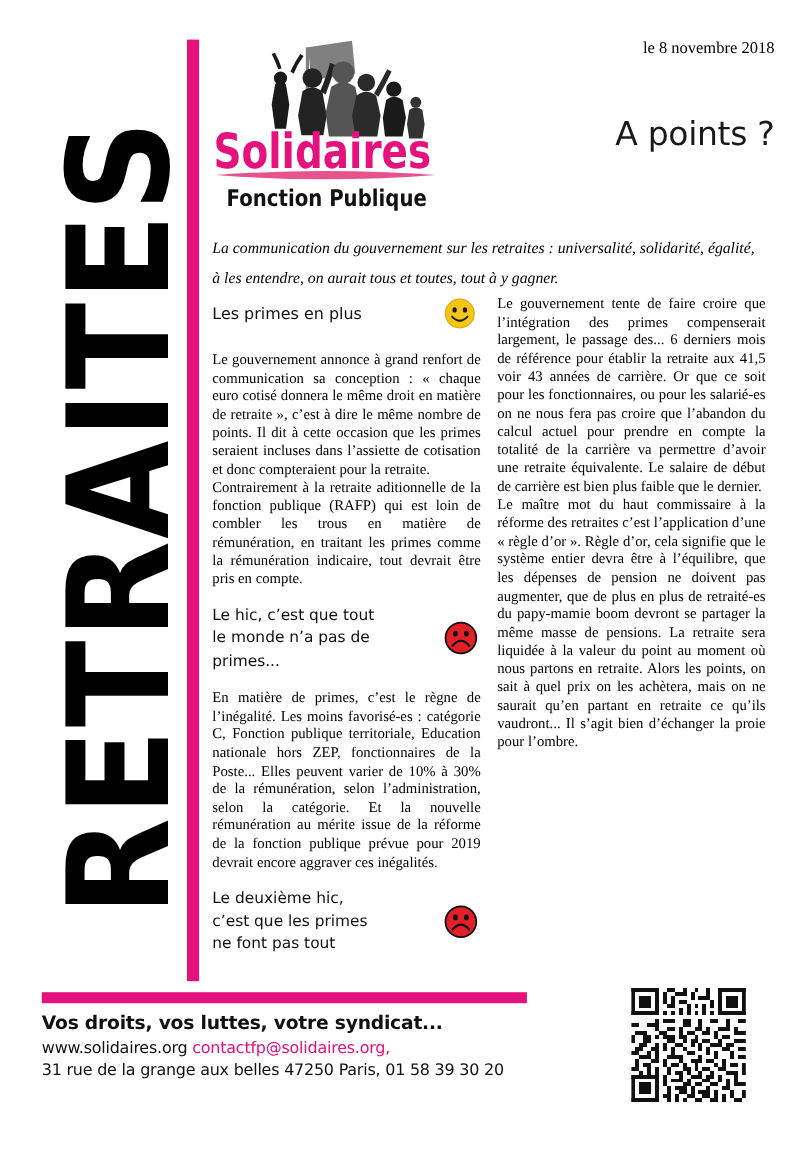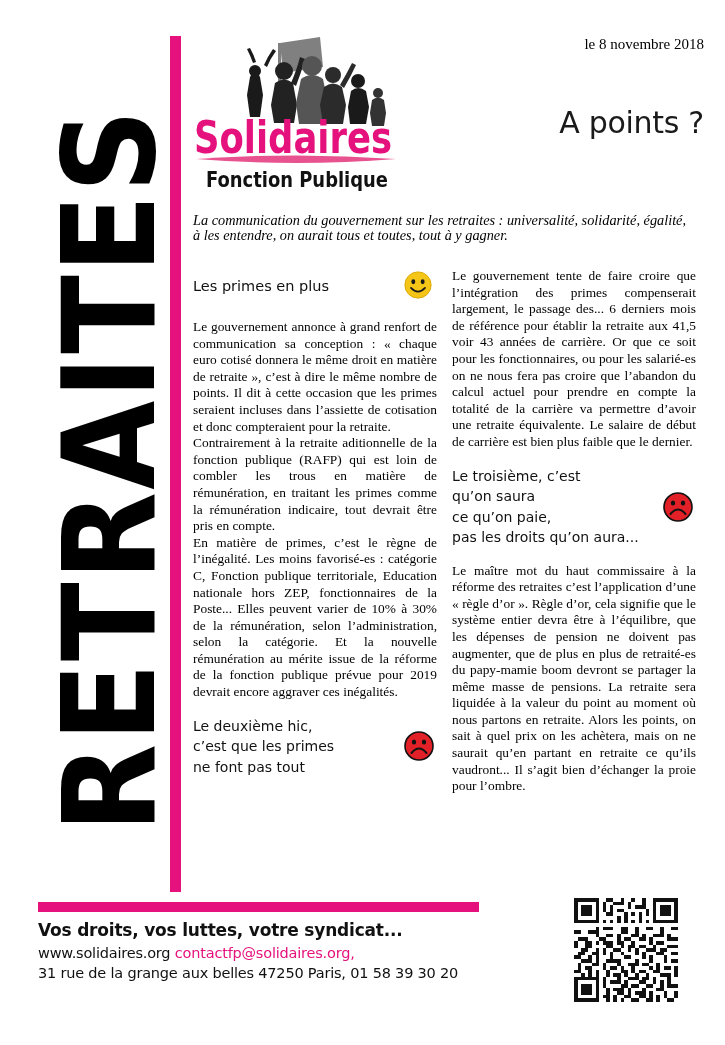--- a/index.html
+++ b/index.html
@@ -91,21 +91,21 @@
 
   
   .intro {
     position: absolute;
     left: 193px;
     top: 213px;
     width: 500px;
     font-family: "Liberation Serif", serif;
     font-style: italic;
     font-size: 14.3px;
-    line-height: 15px;
+    line-height: 27px;
     color: #000;
   }
 
   
   .col {
     position: absolute;
     width: 244px;
     top: 268px;
   }
   .col-left  { left: 193px; }
@@ -263,20 +263,34 @@
         <ellipse cx="11" cy="12.5" rx="2.1" ry="2.6" fill="#1a1a1a"></ellipse>
         <ellipse cx="21" cy="12.5" rx="2.1" ry="2.6" fill="#1a1a1a"></ellipse>
         <path d="M8.5,19 q7.5,8 15,0" fill="none" stroke="#1a1a1a" stroke-width="1.8" stroke-linecap="round"></path>
       </svg>
     </div>
   </div>
 
   <p class="body-p gap-before">Le gouvernement annonce à grand renfort de communication sa conception : « chaque euro cotisé donnera le même droit en matière de retraite », c’est à dire le même nombre de points. Il dit à cette occasion que les primes seraient incluses dans l’assiette de cotisation et donc compteraient pour la retraite.</p>
   <p class="body-p">Contrairement à la retraite aditionnelle de la fonction publique (RAFP) qui est loin de combler les trous en matière de  rémunération, en traitant les primes comme la rémunération indicaire, tout devrait être pris en compte.</p>
 
+  <div class="callout-row gap-before">
+    <div class="callout callout-text">Le hic, c’est que tout
+le monde n’a pas de
+primes...</div>
+    <div class="emoji-box">
+      <svg width="32" height="32" viewBox="0 0 32 32" xmlns="http://www.w3.org/2000/svg">
+        <circle cx="16" cy="16" r="14" fill="#E12027"></circle>
+        <circle cx="16" cy="16" r="14" fill="none" stroke="#111" stroke-width="1.6"></circle>
+        <ellipse cx="11" cy="12" rx="2.2" ry="2.6" fill="#111"></ellipse>
+        <ellipse cx="21" cy="12" rx="2.2" ry="2.6" fill="#111"></ellipse>
+        <path d="M8.5,23 q7.5,-9 15,0" fill="none" stroke="#111" stroke-width="2" stroke-linecap="round"></path>
+      </svg>
+    </div>
+  </div>
 
   <p class="body-p gap-before">En matière de primes, c’est le règne de l’inégalité. Les moins favorisé-es :  catégorie C, Fonction publique territoriale, Education nationale hors ZEP, fonctionnaires de la Poste... Elles peuvent varier de 10% à 30% de la rémunération, selon l’administration, selon la catégorie. Et la nouvelle rémunération au mérite issue de la réforme de la fonction publique prévue pour 2019 devrait encore aggraver ces inégalités.</p>
 
   <div class="callout-row gap-before">
     <div class="callout callout-text">Le deuxième hic,
 c’est que les primes
 ne font pas tout</div>
     <div class="emoji-box">
       <svg width="32" height="32" viewBox="0 0 32 32" xmlns="http://www.w3.org/2000/svg">
         <circle cx="16" cy="16" r="14" fill="#E12027"></circle>
@@ -286,35 +300,20 @@
         <path d="M8.5,23 q7.5,-9 15,0" fill="none" stroke="#111" stroke-width="2" stroke-linecap="round"></path>
       </svg>
     </div>
   </div>
 </div>
 
 <div class="col col-right">
 
   <p class="body-p">Le gouvernement tente de faire croire que l’intégration des primes compenserait largement, le passage des... 6 derniers mois de référence pour établir la retraite aux 41,5 voir 43 années de carrière. Or que ce soit pour les fonctionnaires, ou pour les salarié-es on ne nous fera pas croire que l’abandon du calcul actuel pour prendre en compte la totalité de la carrière va permettre d’avoir une retraite équivalente. Le salaire de début de carrière est bien plus faible que le dernier.</p>
 
-  <div class="callout-row gap-before">
-    <div class="callout callout-text">Le troisième, c’est
-qu’on saura
-ce qu’on paie,
-pas les droits qu’on aura...</div>
-    <div class="emoji-box">
-      <svg width="32" height="32" viewBox="0 0 32 32" xmlns="http://www.w3.org/2000/svg">
-        <circle cx="16" cy="16" r="14" fill="#E12027"></circle>
-        <circle cx="16" cy="16" r="14" fill="none" stroke="#111" stroke-width="1.6"></circle>
-        <ellipse cx="11" cy="12" rx="2.2" ry="2.6" fill="#111"></ellipse>
-        <ellipse cx="21" cy="12" rx="2.2" ry="2.6" fill="#111"></ellipse>
-        <path d="M8.5,23 q7.5,-9 15,0" fill="none" stroke="#111" stroke-width="2" stroke-linecap="round"></path>
-      </svg>
-    </div>
-  </div>
 
   <p class="body-p gap-before">Le maître mot du haut commissaire à la réforme des retraites c’est l’application d’une « règle d’or ». Règle d’or, cela signifie que le système entier devra être à l’équilibre, que les dépenses de pension ne doivent pas augmenter, que de plus en plus de retraité-es du papy-mamie boom devront se partager la même masse de pensions. La retraite sera liquidée à la valeur du point au moment où nous partons en retraite. Alors les points, on sait à quel prix on les achètera, mais on ne saurait qu’en partant en retraite ce qu’ils vaudront... Il s’agit bien d’échanger la proie pour l’ombre.</p>
 </div>
 
 <div class="pink-hrule"></div>
 
 <div class="footer">
   <div class="footer-title">Vos droits, vos luttes, votre syndicat...</div>
   <div class="footer-line">
     <span>www.solidaires.org</span>

